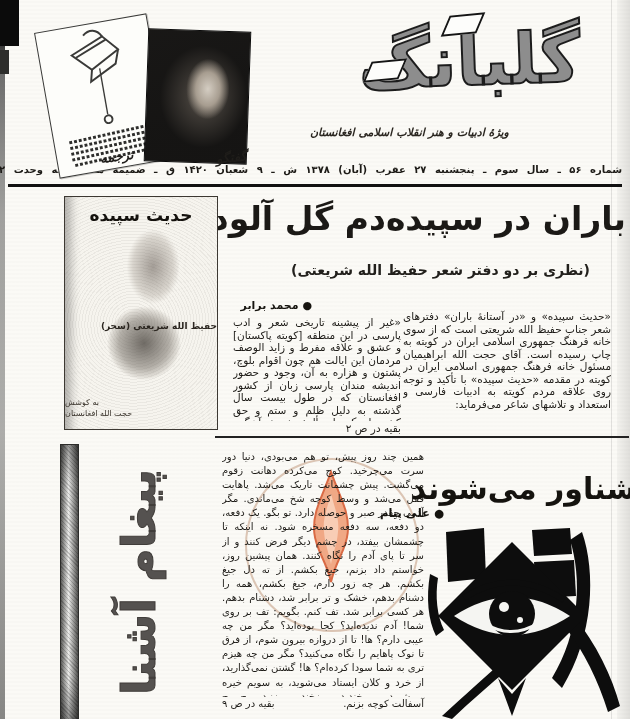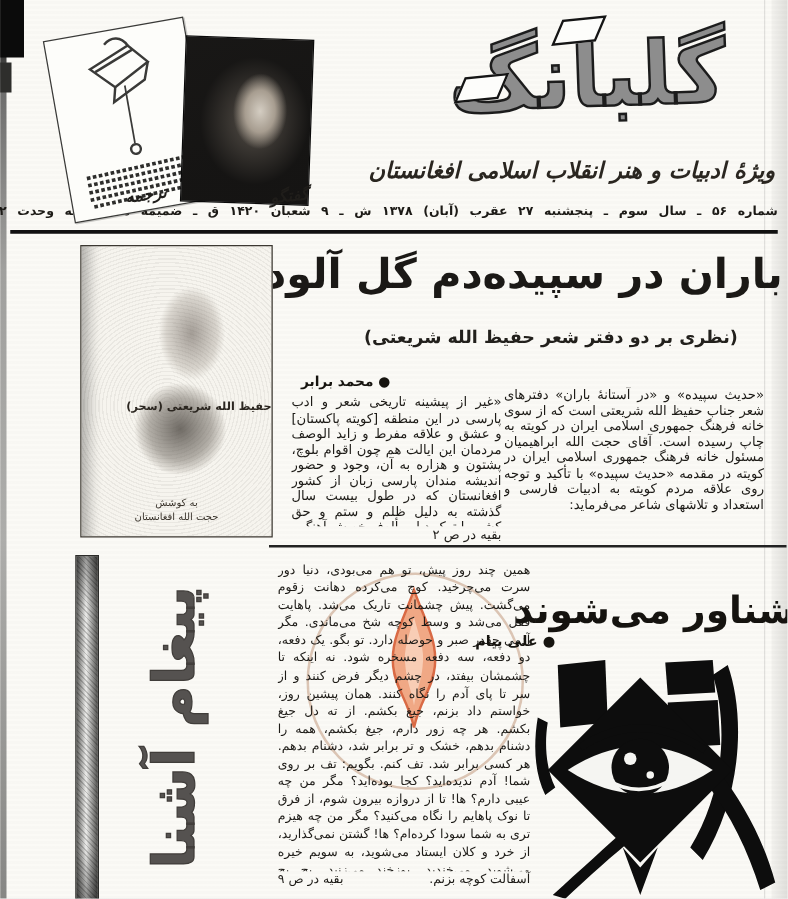--- a/index.html
+++ b/index.html
@@ -22,22 +22,22 @@
     background:linear-gradient(90deg, rgba(0,0,0,.03), rgba(0,0,0,.11));}
   .edge-right-line{left:611px;top:0;width:1px;height:719px;background:rgba(0,0,0,.10);}
   
   .logo{right:8px;top:2px;width:305px;height:120px;text-align:center;line-height:118px;
     font-size:70px;font-weight:bold;color:#8d8d8d;
     -webkit-text-stroke:2px #1c1c1c; text-stroke:2px #1c1c1c;
     transform:rotate(-2deg); letter-spacing:2px;}
   .logo-accent{background:#fdfdfb;border:2.5px solid #151515;width:30px;height:17px;transform:skewX(-28deg) rotate(-6deg);}
   .acc1{right:150px;top:14px;}
   .acc2{right:228px;top:60px;}
-  .subtitle{right:10px;top:126px;width:300px;text-align:left;
-    font-size:18px;font-style:italic;font-weight:bold;color:#2a2620;white-space:nowrap;}
+  .subtitle{right:20px;top:126px;width:300px;text-align:left;
+    font-size:11px;font-style:italic;font-weight:bold;color:#2a2620;white-space:nowrap;}
   .dateline{right:8px;top:164px;width:600px;font-size:10px;font-weight:bold;color:#1c1a16;
     white-space:nowrap;word-spacing:5px;text-align:right;}
   .rule-top{left:8px;top:184px;width:614px;height:3px;background:#111;}
   
   .sketch{left:46px;top:22px;width:112px;height:146px;background:#fdfdfa;
     border:1.5px solid #3a3a38;transform:rotate(-10deg);box-shadow:1px 1px 0 rgba(0,0,0,.2);}
   .sketch-caption{left:100px;top:149px;font-size:13px;font-weight:bold;font-style:italic;
     color:#1f1d1a;transform:rotate(-8deg);}
   .photo{left:146px;top:30px;width:101px;height:131px;transform:rotate(2deg);
     background:
@@ -61,21 +61,21 @@
   
   .bookcover{left:64px;top:196px;width:152px;height:232px;border:1px solid #3c3832;
     background:
       radial-gradient(circle 45px at 52% 63%, rgba(88,83,77,.85) 0%, rgba(122,116,108,.55) 55%, rgba(162,156,147,.25) 75%, transparent 82%),
       radial-gradient(ellipse 34px 48px at 58% 30%, rgba(108,99,92,.6), rgba(150,141,131,.3) 60%, transparent 78%),
       repeating-radial-gradient(circle at 45% 55%, rgba(40,35,30,.06) 0 1px, transparent 1px 3px),
       #f6f4ee;
     box-shadow:inset 14px 0 10px -8px rgba(0,0,0,.28);}
   .bc-title{position:absolute;top:8px;left:0;right:0;text-align:center;font-size:17px;font-weight:bold;color:#14110d;}
   .bc-poet{position:absolute;top:124px;left:0;right:0;text-align:right;font-size:9px;font-weight:bold;color:#2b2620;}
-  .bc-editor{position:absolute;bottom:10px;left:0;right:0;text-align:center;font-size:8px;color:#39332b;line-height:11px;}
+  .bc-editor{position:absolute;bottom:10px;left:0;right:0;text-align:left;font-size:8px;color:#39332b;line-height:11px;}
   
   .grad-bar{left:60px;top:444px;width:17px;height:275px;
     background:
       repeating-linear-gradient(45deg, rgba(0,0,0,.18) 0 1px, transparent 1px 3px),
       linear-gradient(90deg,#5c5c5a, #ececea 45%, #4e4e4c),
       linear-gradient(180deg, rgba(0,0,0,.35), rgba(0,0,0,0) 15% 85%, rgba(0,0,0,.4));
     background-blend-mode:multiply;
     border:1px solid #2c2c2a;}
   .banner{left:80px;top:444px;width:118px;height:275px;}
   .banner-inner{position:absolute;top:50%;left:50%;transform:translate(-50%,-50%) rotate(-90deg);
@@ -134,20 +134,21 @@
   </div>
   <div class="abs sketch-caption">ترجمه</div>
   <div class="abs photo"></div>
   <div class="abs photo-caption">گفتگو</div>
 
   <div class="abs headline1">باران در سپیده‌دم گل آلود!</div>
   <div class="abs kicker">(نظری بر دو دفتر شعر حفیظ الله شریعتی)</div>
   <div class="abs byline1">● محمد برابر</div>
 
   <div class="abs bookcover">
+    <div class="bc-title">حدیث سپیده</div>
     <div class="bc-poet">حفیظ الله شریعتی (سحر)</div>
     <div class="bc-editor">
       <div>به کوشش</div>
       <div>حجت الله افغانستان</div>
     </div>
   </div>
 
   <div class="abs col col-right">«حدیث سپیده» و «در آستانهٔ باران» دفترهای شعر جناب حفیظ الله شریعتی است که از سوی خانه فرهنگ جمهوری اسلامی ایران در کویته به چاپ رسیده است. آقای حجت الله ابراهیمیان مسئول خانه فرهنگ جمهوری اسلامی ایران در کویته در مقدمه «حدیث سپیده» با تأکید و توجه روی علاقه مردم کویته به ادبیات فارسی و استعداد و تلاشهای شاعر می‌فرماید:</div>
   <div class="abs col col-left">«غیر از پیشینه تاریخی شعر و ادب پارسی در این منطقه [کویته پاکستان] و عشق و علاقه مفرط و زاید الوصف مردمان این ایالت هم چون اقوام بلوچ، پشتون و هزاره به آن، وجود و حضور اندیشه مندان پارسی زبان از کشور افغانستان که در طول بیست سال گذشته به دلیل ظلم و ستم و حق کشی با ترک دیار مألوف خویش آهنگ</div>
   <div class="abs lastline lastline1">

